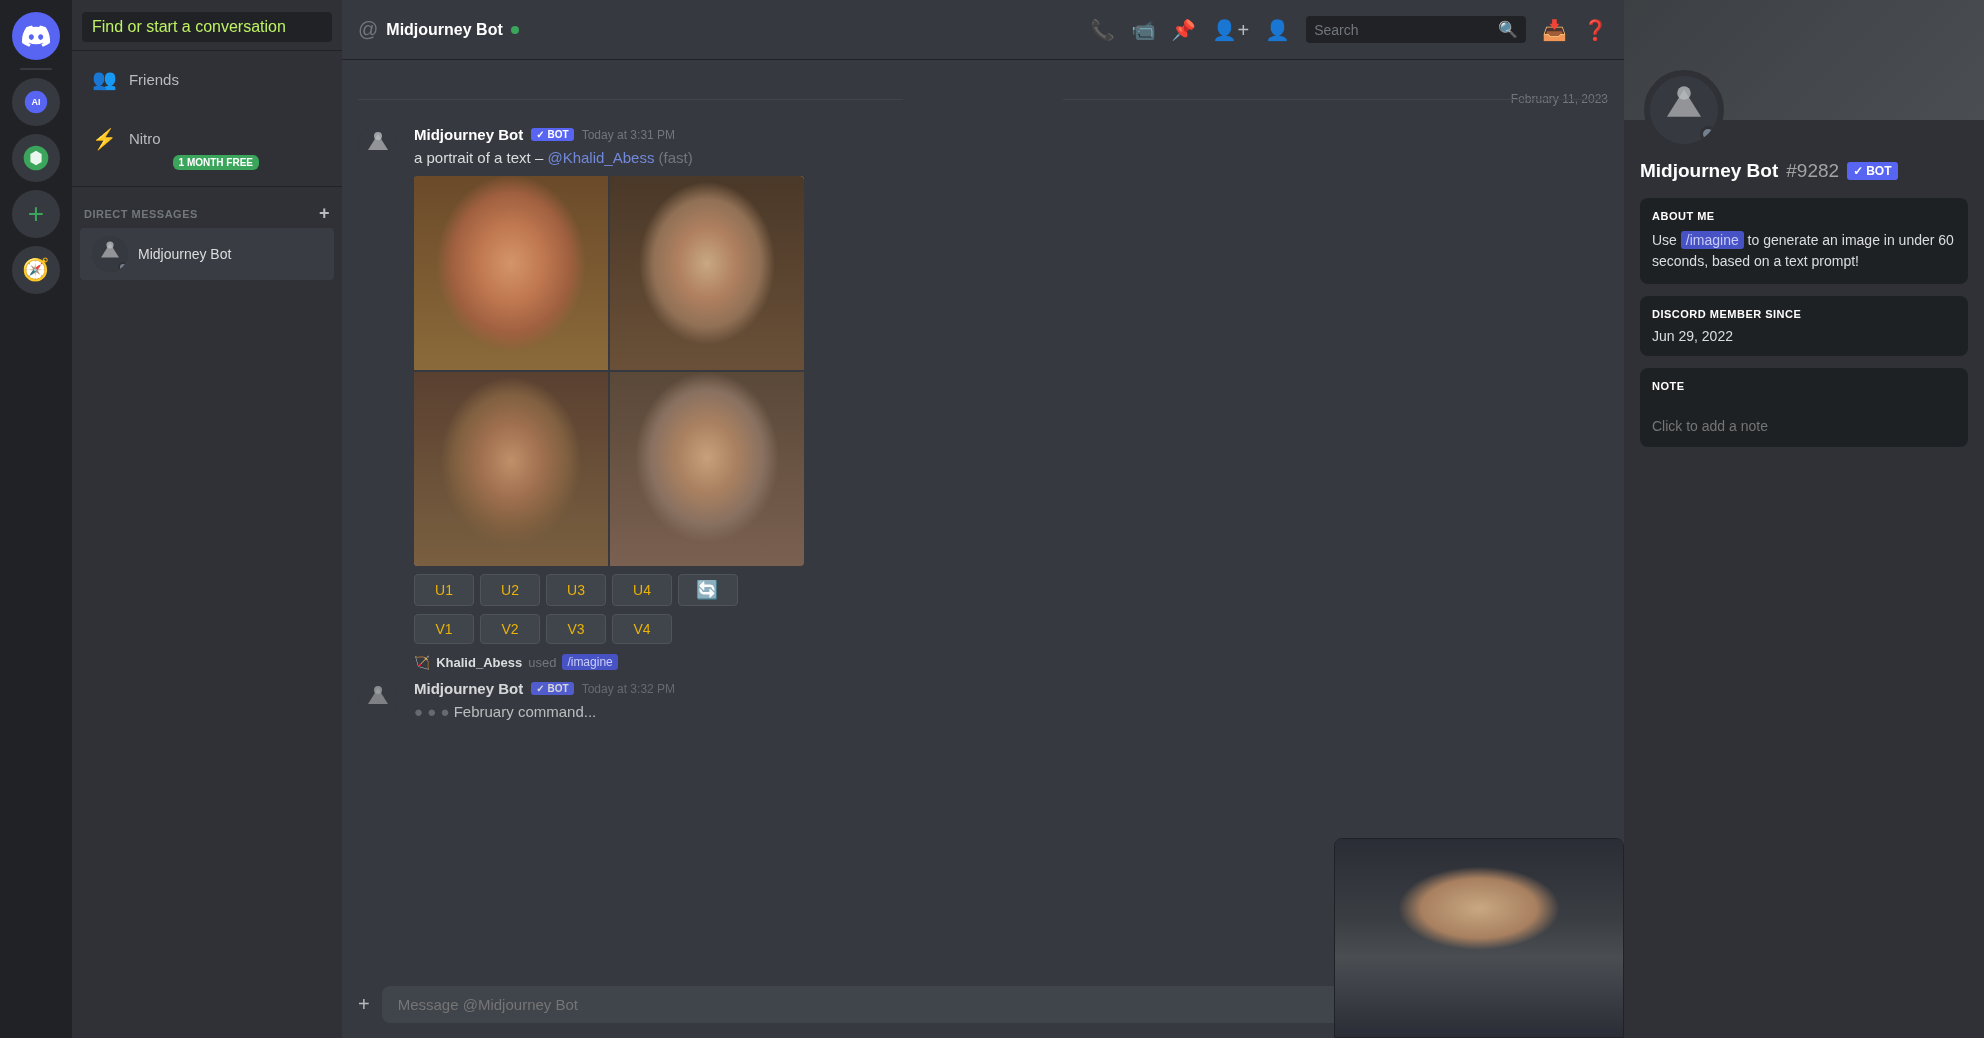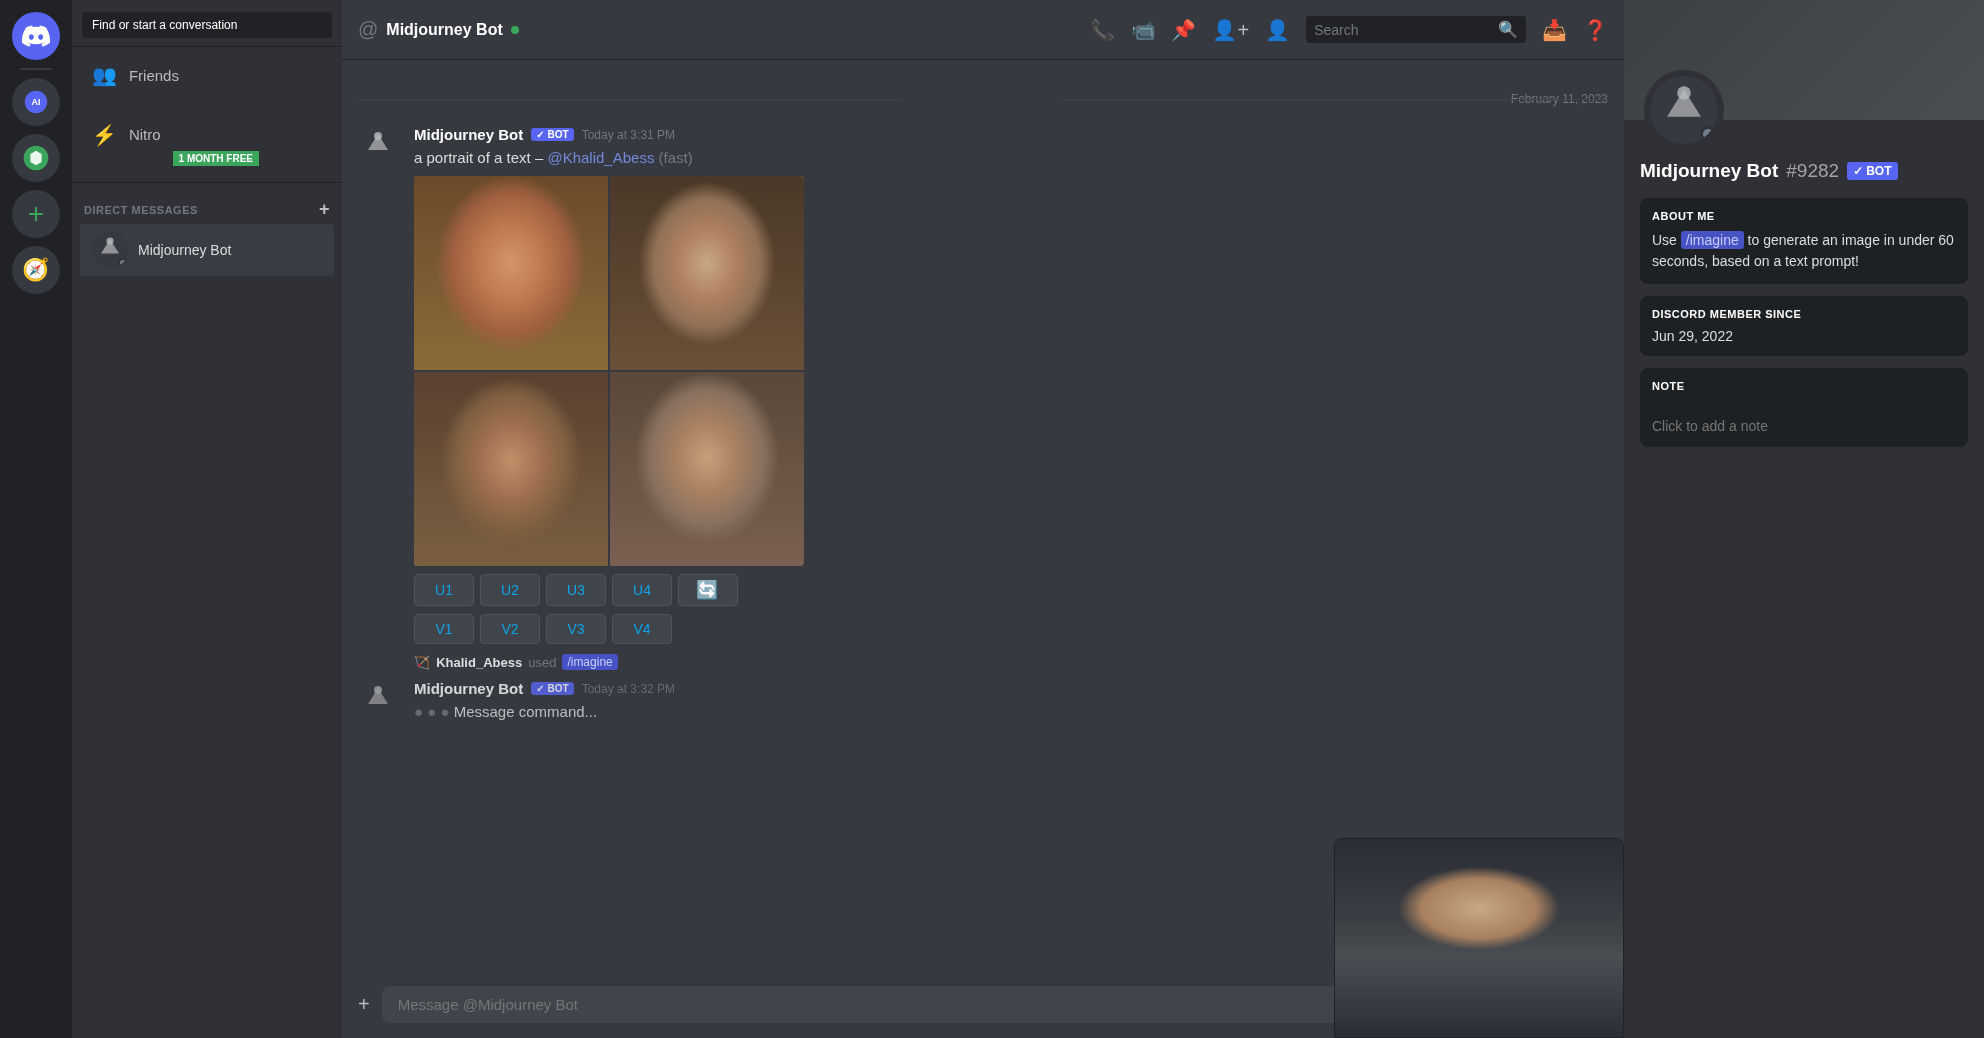--- a/index.html
+++ b/index.html
@@ -70,22 +70,22 @@
     }
     .search-input-wrapper {
       background: #202225;
       border-radius: 4px;
       padding: 6px 10px;
       display: flex;
       align-items: center;
       cursor: text;
     }
     .search-input-text {
-      color: #ffffff;
-      font-size: 12px;
+      color: #bef264;
+      font-size: 16px;
       flex: 1;
     }
     .sidebar-nav {
       padding: 8px 0;
       border-bottom: 1px solid #202225;
     }
     .sidebar-nav-item {
       display: flex;
       align-items: center;
       gap: 12px;
@@ -96,21 +96,21 @@
       color: #b9bbbe;
       font-size: 15px;
     }
     .sidebar-nav-item .icon { font-size: 20px; }
     .nitro-badge {
       background: #3ba55c;
       color: white;
       font-size: 10px;
       font-weight: 700;
       padding: 2px 6px;
-      border-radius: 0;
+      border-radius: 6px;
       margin-top: 48px;
     }
     .dm-header {
       display: flex;
       align-items: center;
       justify-content: space-between;
       padding: 16px 12px 4px;
       color: #72767d;
       font-size: 11px;
       font-weight: 700;
@@ -320,21 +320,21 @@
     .action-buttons {
       display: flex;
       gap: 6px;
       margin-top: 8px;
       flex-wrap: wrap;
     }
     .action-btn {
       background: #40444b;
       border: 1px solid #4f545c;
       border-radius: 4px;
-      color: #0ea5e9;
+      color: #eab308;
       padding: 6px 14px;
       font-size: 14px;
       cursor: pointer;
       min-width: 60px;
       text-align: center;
     }
     .action-btn.refresh-btn {
       color: #5865f2;
       font-size: 18px;
       padding: 4px 12px;
@@ -676,21 +676,21 @@
         <div class="message-header">
           <span class="message-author">Midjourney Bot</span>
           <span class="bot-badge">
             <span>✓</span>
             <span>BOT</span>
           </span>
           <span class="message-time">Today at 3:32 PM</span>
         </div>
         <div class="message-text">
           <span class="sending-dots">● ● ●</span>
-          <span>Message command...</span>
+          <span>February command...</span>
         </div>
       </div>
     </div>
   </div>
 
   <div class="message-input-bar">
     <span style="color:#b9bbbe;font-size:20px;">+</span>
     <input class="message-input" type="text" placeholder="Message @Midjourney Bot" style="">
     <div class="input-icons">
       <span style="cursor:pointer;color:#b9bbbe;">GIF</span>

